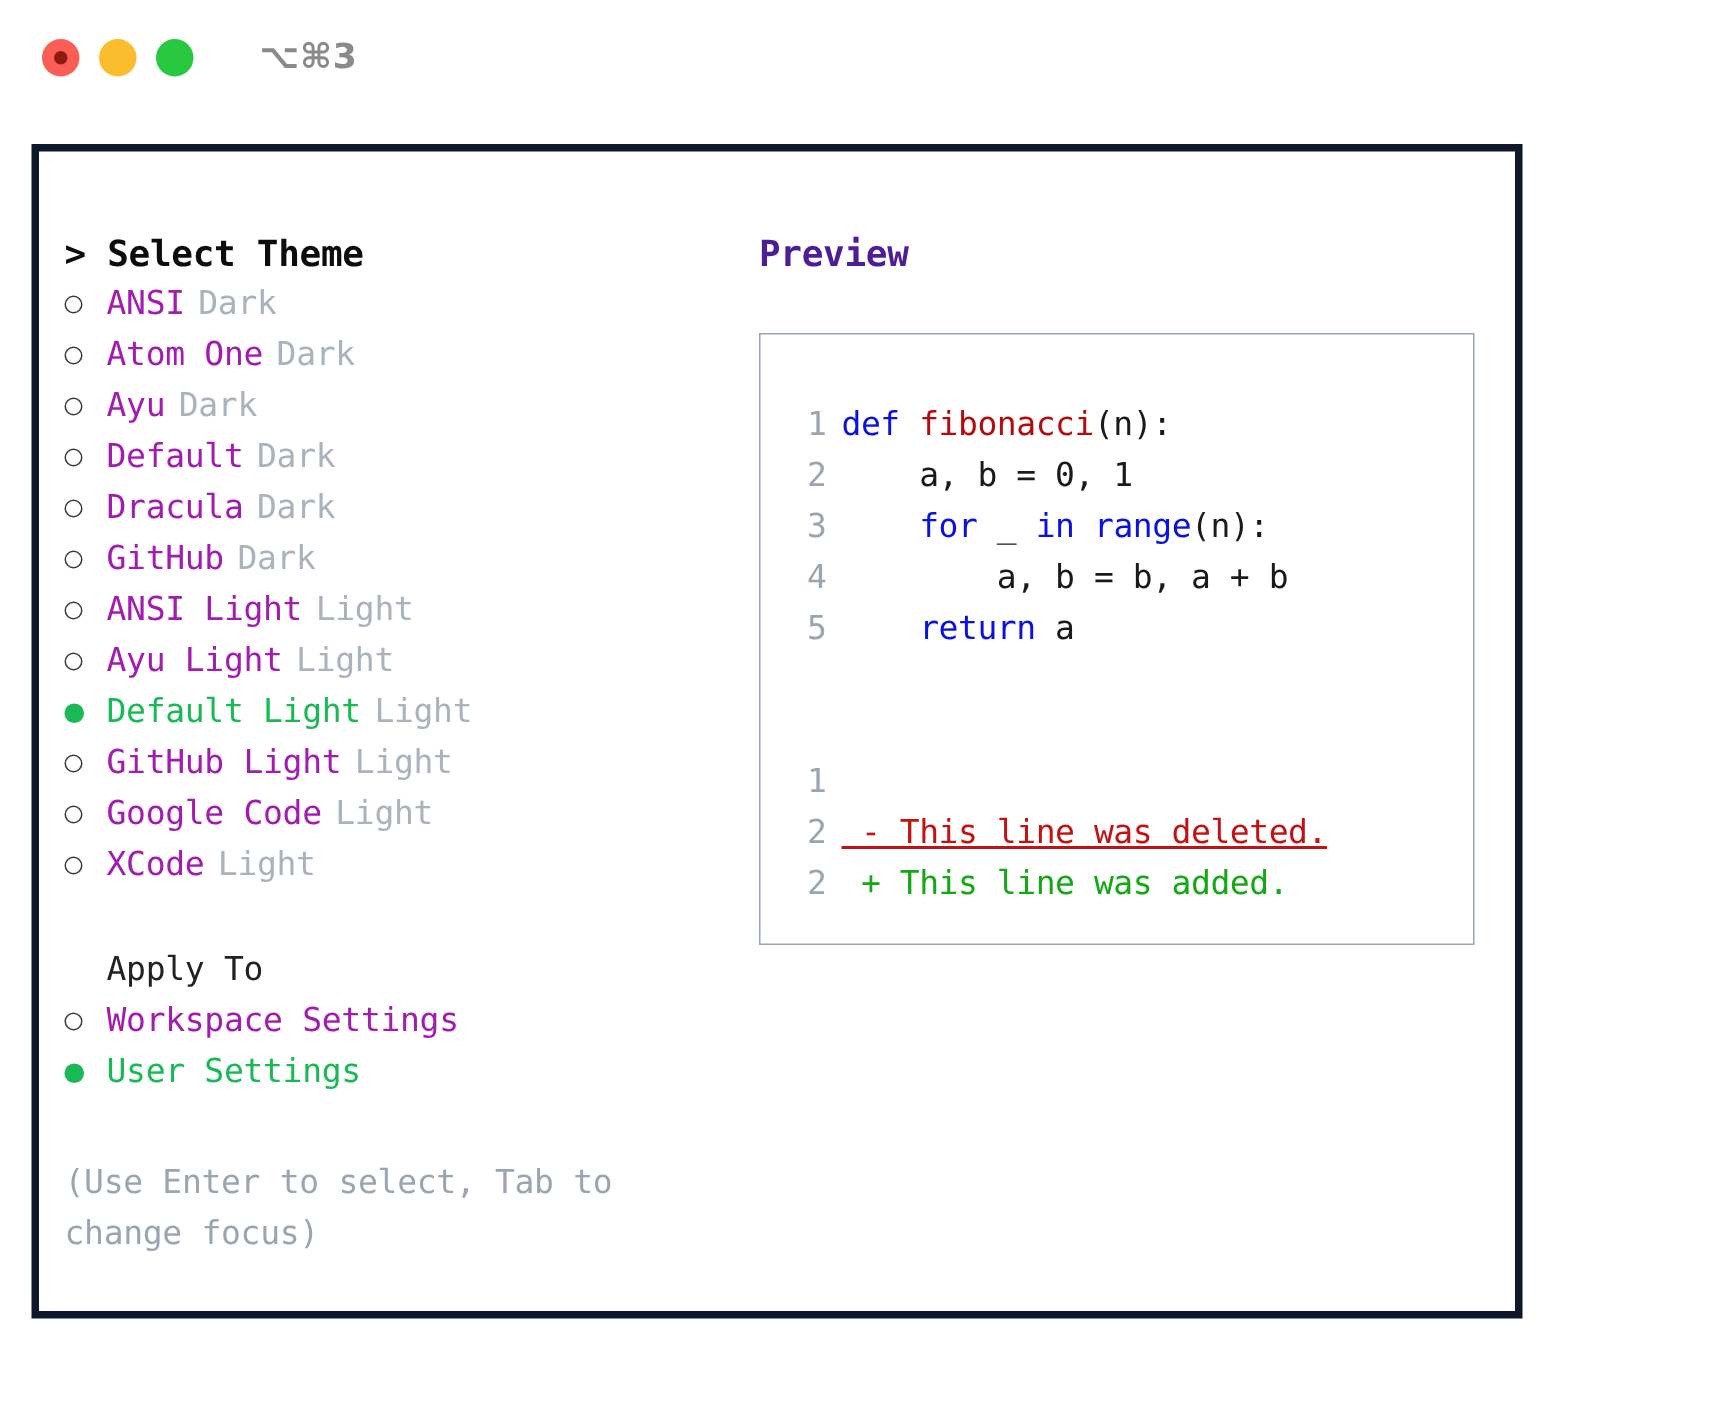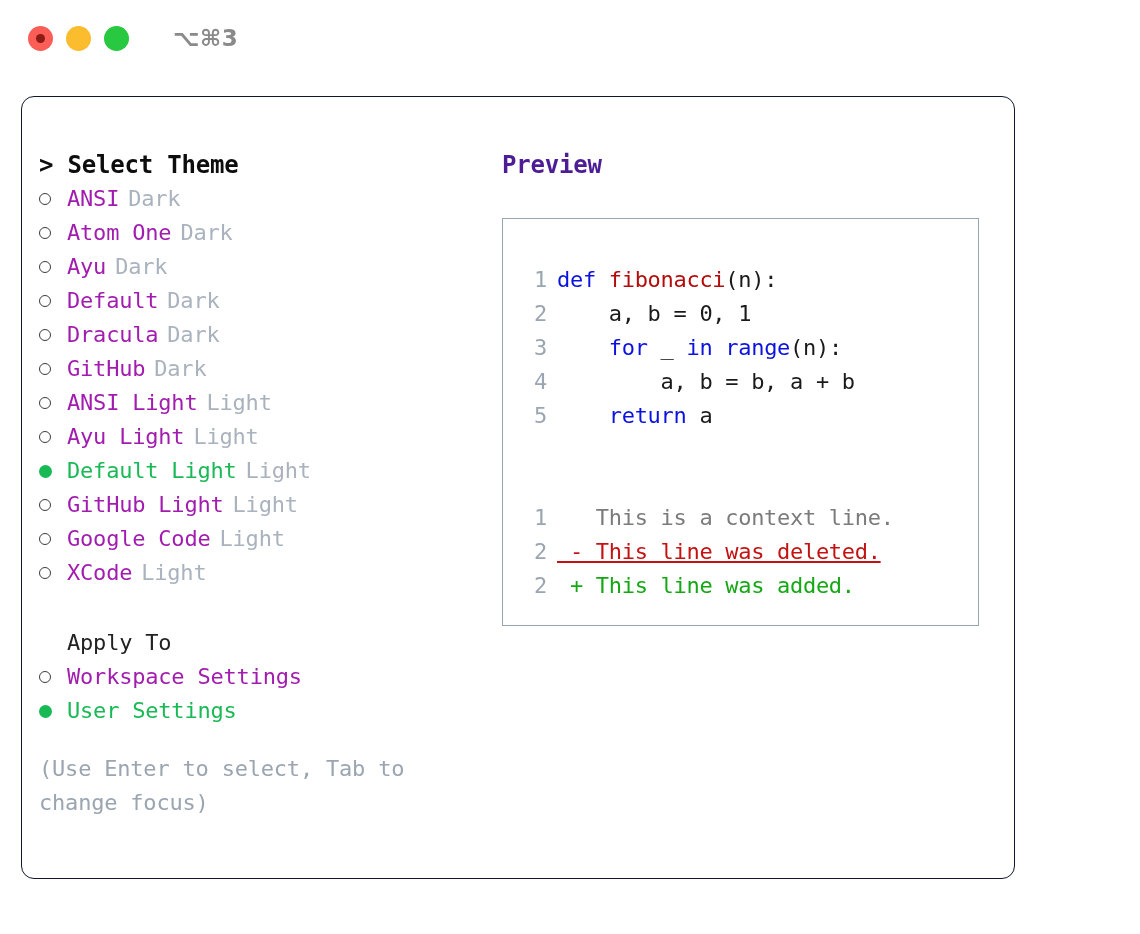--- a/index.html
+++ b/index.html
@@ -68,22 +68,22 @@
     font-family: "DejaVu Sans", "Liberation Sans", sans-serif;
   }
 
   
   .card {
     position: absolute;
     left: 21px;
     top: 96px;
     width: 994px;
     height: 783px;
-    border: 1px solid #0f172a;
-    border-radius: 13px;
+    border: 5px solid #0f172a;
+    border-radius: 0;
     box-sizing: border-box;
     background: #ffffff;
   }
 
   .columns {
     position: absolute;
     left: 0; top: 0;
     width: 100%; height: 100%;
   }
 
@@ -150,21 +150,21 @@
   .apply-header {
     font-size: 22px;
     color: #222222;
     line-height: 34px;
     padding-left: 28px;
     white-space: pre;
     letter-spacing: -0.2px;
   }
 
   .hint {
-    margin-top: 24px;
+    margin-top: 40px;
     font-size: 22px;
     line-height: 34px;
     color: #9aa5b1;
     width: 410px;
     letter-spacing: -0.2px;
   }
 
   
   .right-col {
     position: absolute;
@@ -273,21 +273,21 @@
 
         <div class="preview-box">
           <div class="code-area" id="code-area">
               <div class="code-line"><span class="lineno">1</span><span class="code-text"><span class="tok-kw">def </span><span class="tok-fn">fibonacci</span><span class="tok-plain">(n):</span></span></div>
               <div class="code-line"><span class="lineno">2</span><span class="code-text"><span class="tok-plain">    a, b = 0, 1</span></span></div>
               <div class="code-line"><span class="lineno">3</span><span class="code-text"><span class="tok-plain">    </span><span class="tok-kw">for</span><span class="tok-plain"> _ </span><span class="tok-kw">in</span><span class="tok-plain"> </span><span class="tok-kw">range</span><span class="tok-plain">(n):</span></span></div>
               <div class="code-line"><span class="lineno">4</span><span class="code-text"><span class="tok-plain">        a, b = b, a + b</span></span></div>
               <div class="code-line"><span class="lineno">5</span><span class="code-text"><span class="tok-plain">    </span><span class="tok-kw">return</span><span class="tok-plain"> a</span></span></div>
               <div class="blank-line"></div>
               <div class="blank-line"></div>
-              <div class="code-line"><span class="lineno">1</span><span class="diff-ctx">   This is a context line.</span></div>
+              <div class="code-line"><span class="lineno">1</span></div>
               <div class="code-line"><span class="lineno">2</span><span class="diff-del"> - This line was deleted.</span></div>
               <div class="code-line"><span class="lineno">2</span><span class="diff-add"> + This line was added.</span></div>
             </div>
         </div>
       </div>
 
     </div>
   </div>
 </div>
 

